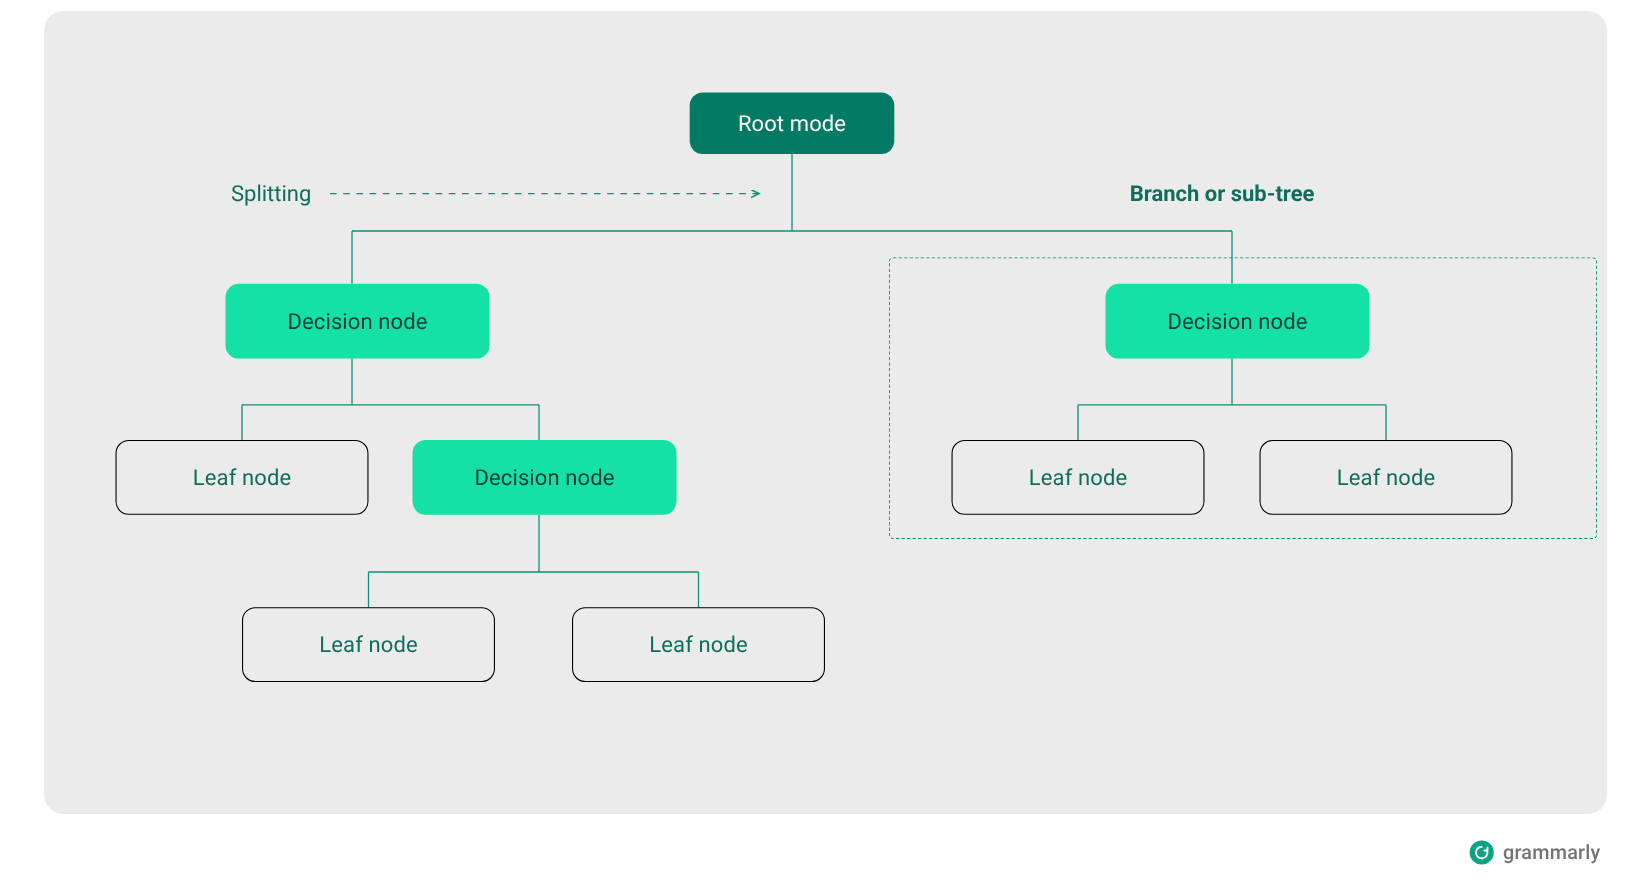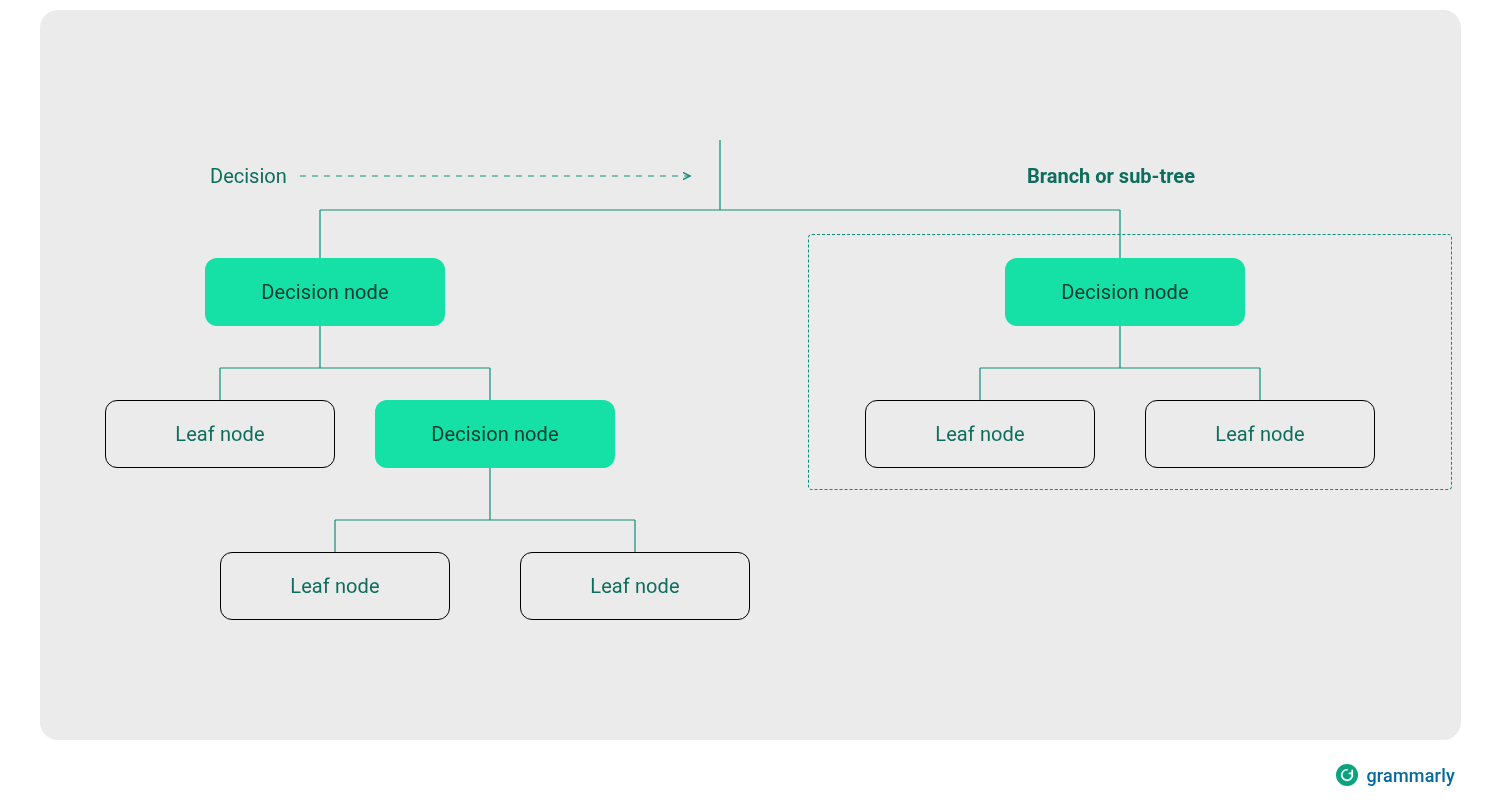--- a/index.html
+++ b/index.html
@@ -59,21 +59,21 @@
     border: 1.5px dashed #0e8f77;
     border-radius: 4px;
   }
   .brand {
     position: absolute;
     right: 46px;
     bottom: 14px;
     display: flex;
     align-items: center;
     gap: 8px;
-    color: #0369a1;
+    color: #737373;
     font-size: 18px;
     font-weight: 500;
     letter-spacing: 0.2px;
   }
   .brand .g-icon {
     width: 22px;
     height: 22px;
     border-radius: 50%;
     background: #0aa37f;
     display: flex;
@@ -124,22 +124,25 @@
     <path class="conn" d="M 1220 358 V 390"></path>
 
     <defs>
       <marker id="arrow" markerWidth="8" markerHeight="8" refX="6" refY="3" orient="auto">
         <path d="M0,0 L6,3 L0,6" class="conn"></path>
       </marker>
     </defs>
     <path class="conn dash" d="M 260 166 H 650" marker-end="url(#arrow)"></path>
   </svg>
 
+  <div class="node root" style="left:587px; top:74px;">
+    <span>Root mode</span>
+  </div>
 
-  <div class="label" style="left:170px; top:154px;">Decision</div>
+  <div class="label" style="left:170px; top:154px;">Splitting</div>
   <div class="label" style="left:987px; top:154px;font-weight:bold;">Branch or sub-tree</div>
 
   <div class="dashed-box" style="left:768px; top:224px; width:642px; height:254px;"></div>
 
   <div class="node decision" style="left:165px; top:248px;">
     <span>Decision node</span>
   </div>
 
   <div class="node leaf" style="left:65px; top:390px;">
     <span>Leaf node</span>

